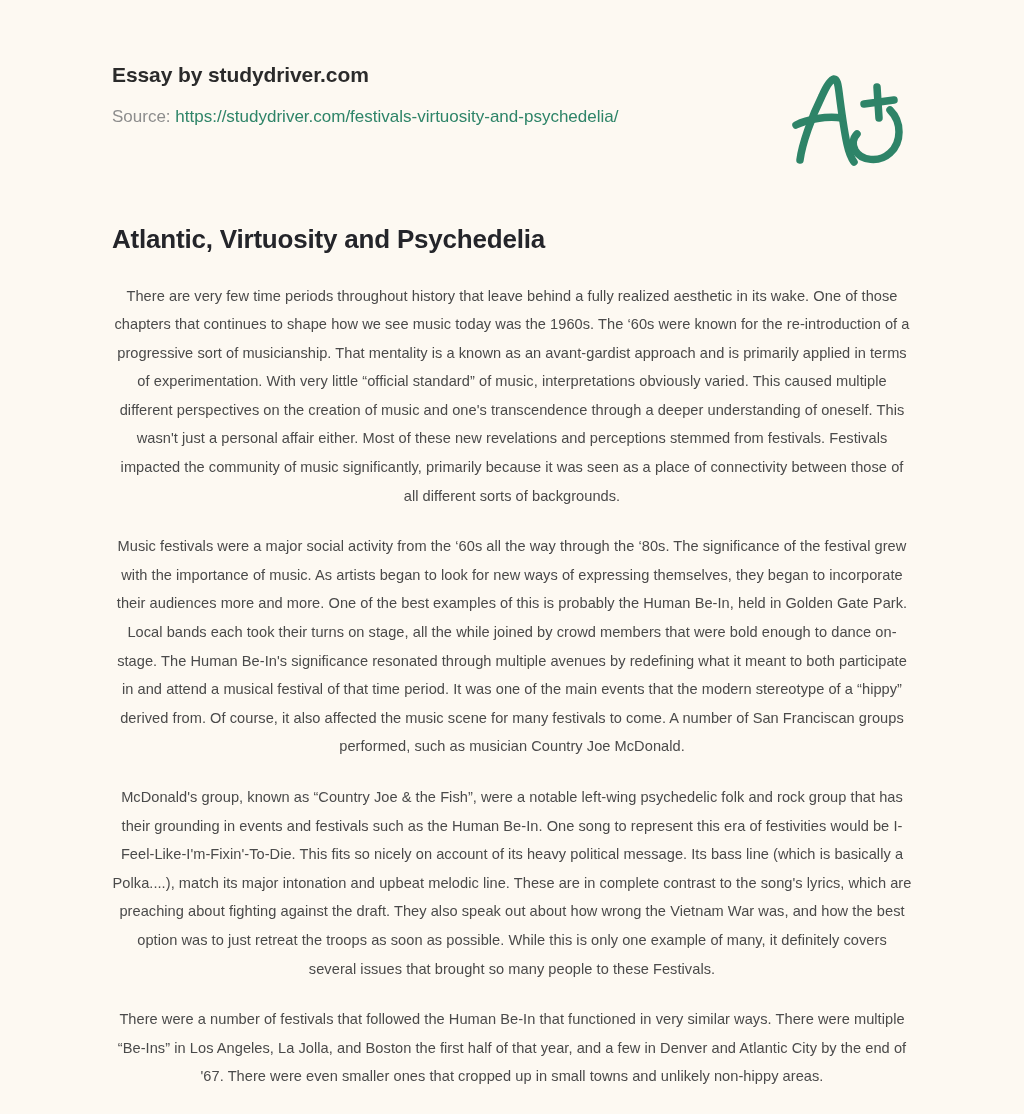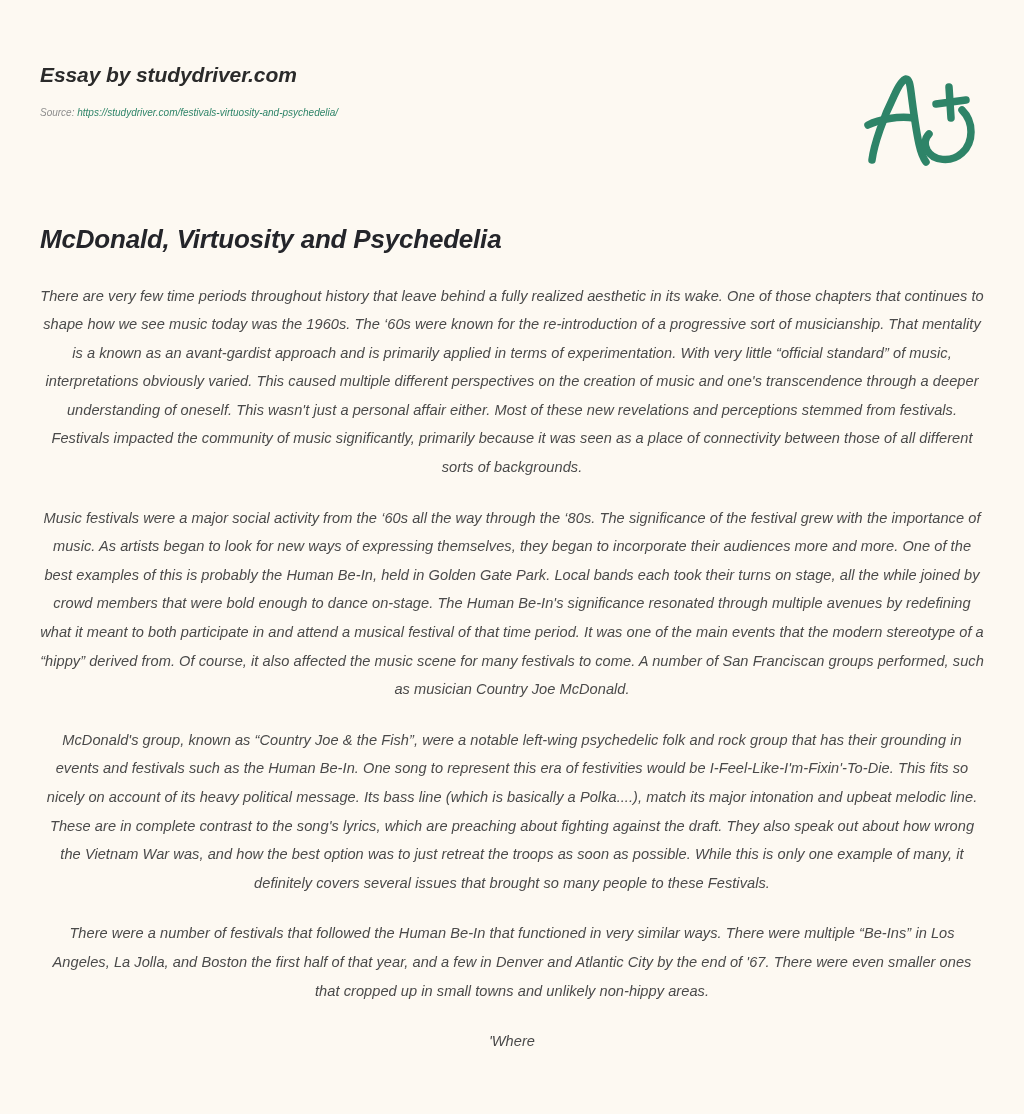--- a/index.html
+++ b/index.html
@@ -13,42 +13,41 @@
     background: #fdf9f2;
     font-family: "Liberation Sans", sans-serif;
     color: #3a3a3a;
     overflow: hidden;
   }
   .page {
     position: relative;
     width: 1024px;
     height: 905px;
     box-sizing: border-box;
-    padding: 0 40px;
-    font-style: italic;
+    padding: 0 112px;
   }
 
   
   .header {
     position: relative;
     padding-top: 62px;
     height: 125px;
     box-sizing: border-box;
   }
   .byline {
     font-size: 21px;
     font-weight: bold;
     color: #2b2b2b;
     letter-spacing: -0.1px;
     margin: 0;
     line-height: 1.2;
   }
   .source-line {
     margin-top: 19px;
-    font-size: 10px;
+    font-size: 17px;
     color: #8d8d8d;
     line-height: 1.3;
     white-space: nowrap;
   }
   .source-label {
     color: #8d8d8d;
   }
   .source-url {
     color: #2e8468;
     text-decoration: none;
@@ -115,21 +114,21 @@
 
           <path d="M86 48 L116 44"></path>
           <path d="M99 31 L101 62"></path>
 
           <path d="M112 54 C124 66 124 86 112 97 C101 107 83 105 77 94 C74 88 75 82 79 78"></path>
         </g>
       </svg>
     </div>
   </div>
 
-  <h1 class="doc-title">McDonald, Virtuosity and Psychedelia</h1>
+  <h1 class="doc-title">Atlantic, Virtuosity and Psychedelia</h1>
 
   <div class="article">
     <p>There are very few time periods throughout history that leave behind a fully realized aesthetic in its wake. One of those chapters that continues to shape how we see music today was the 1960s. The ‘60s were known for the re-introduction of a progressive sort of musicianship. That mentality is a known as an avant-gardist approach and is primarily applied in terms of experimentation. With very little “official standard” of music, interpretations obviously varied. This caused multiple different perspectives on the creation of music and one's transcendence through a deeper understanding of oneself. This wasn't just a personal affair either. Most of these new revelations and perceptions stemmed from festivals. Festivals impacted the community of music significantly, primarily because it was seen as a place of connectivity between those of all different sorts of backgrounds.</p>
     <p>Music festivals were a major social activity from the ‘60s all the way through the ‘80s. The significance of the festival grew with the importance of music. As artists began to look for new ways of expressing themselves, they began to incorporate their audiences more and more. One of the best examples of this is probably the Human Be-In, held in Golden Gate Park. Local bands each took their turns on stage, all the while joined by crowd members that were bold enough to dance on-stage. The Human Be-In's significance resonated through multiple avenues by redefining what it meant to both participate in and attend a musical festival of that time period. It was one of the main events that the modern stereotype of a “hippy” derived from. Of course, it also affected the music scene for many festivals to come. A number of San Franciscan groups performed, such as musician Country Joe McDonald.</p>
     <p>McDonald's group, known as “Country Joe &amp; the Fish”, were a notable left-wing psychedelic folk and rock group that has their grounding in events and festivals such as the Human Be-In. One song to represent this era of festivities would be I-Feel-Like-I'm-Fixin'-To-Die. This fits so nicely on account of its heavy political message. Its bass line (which is basically a Polka....), match its major intonation and upbeat melodic line. These are in complete contrast to the song's lyrics, which are preaching about fighting against the draft. They also speak out about how wrong the Vietnam War was, and how the best option was to just retreat the troops as soon as possible. While this is only one example of many, it definitely covers several issues that brought so many people to these Festivals.</p>
     <p>There were a number of festivals that followed the Human Be-In that functioned in very similar ways. There were multiple “Be-Ins” in Los Angeles, La Jolla, and Boston the first half of that year, and a few in Denver and Atlantic City by the end of '67. There were even smaller ones that cropped up in small towns and unlikely non-hippy areas.</p>
     <p>'Where</p>
   </div>
 
 </div>

